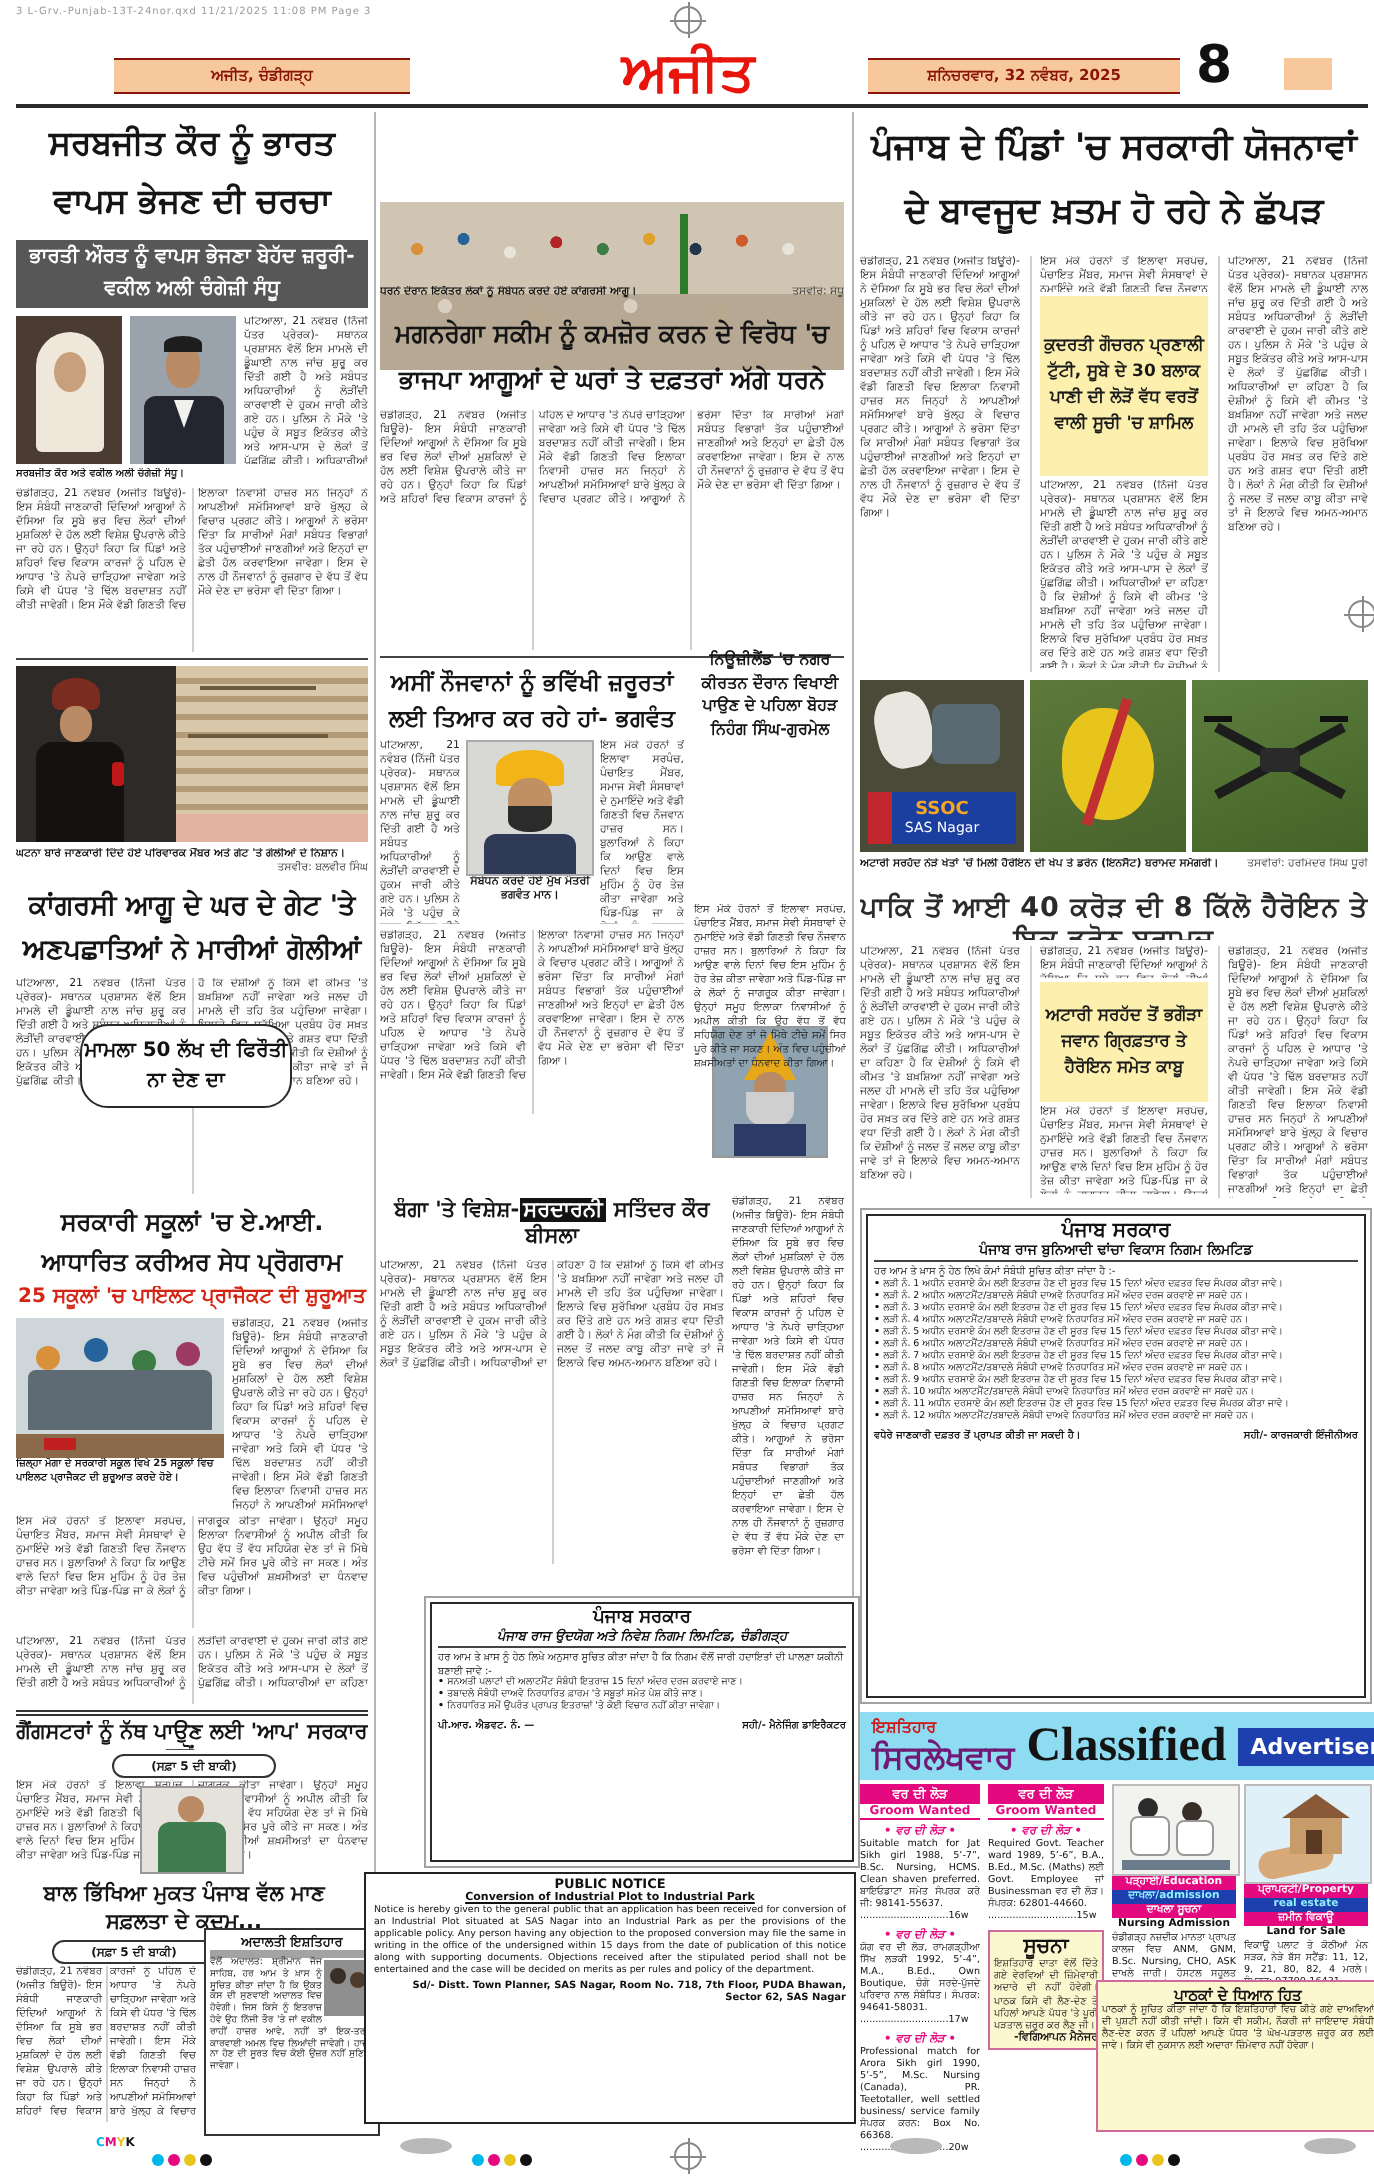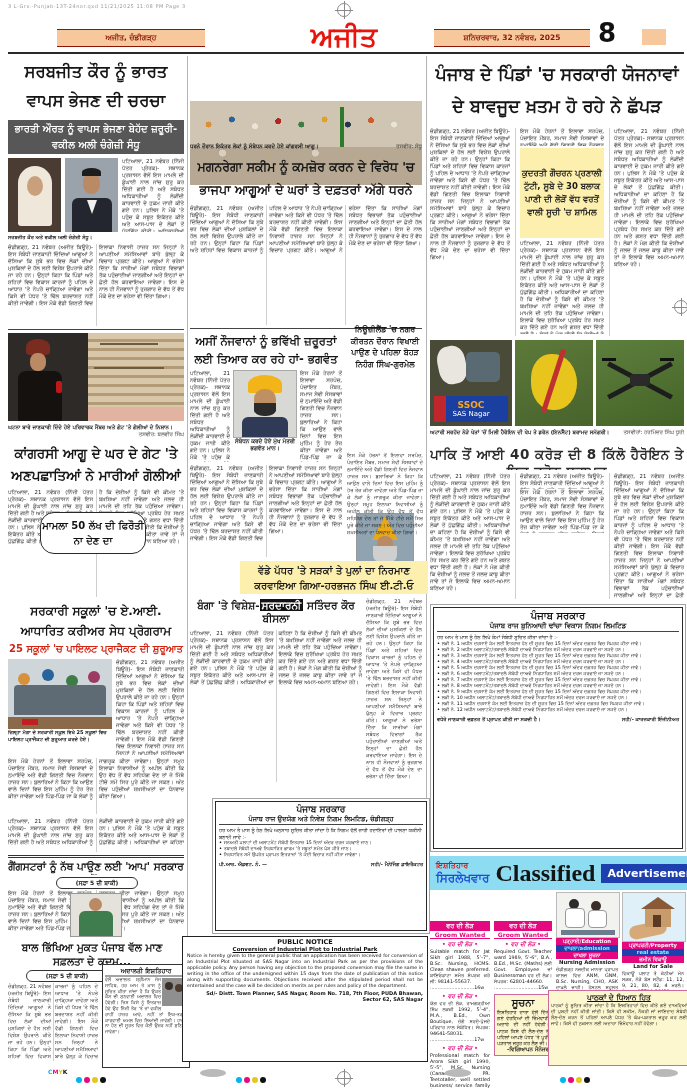--- a/index.html
+++ b/index.html
@@ -43,25 +43,25 @@
   .nbox{border:1px solid #a3a3a3;box-shadow:inset 0 0 0 2px #fff,inset 0 0 0 3px #2a2a2a;background:#fff;padding:5px 6px;}
   .ntitle{font-size:10px;font-weight:900;text-align:center;}
   .nsub{font-size:7px;font-weight:bold;text-align:center;border-bottom:1px solid #444;padding-bottom:1px;margin-bottom:2px;}
   .nintro{font-size:5px;line-height:6.5px;}
   .nitem{font-size:4.7px;line-height:6px;text-align:justify;}
   .nitem::before{content:"• ";font-weight:bold;}
   .nfoot{display:flex;justify-content:space-between;font-size:5px;font-weight:bold;margin-top:3px;}
   .dtcp-head{background:#2a2a2a;color:#fff;font-size:7px;font-weight:bold;text-align:center;line-height:9px;padding:2px;}
   
   .cl-banner{background:#8edcf2;display:flex;align-items:center;gap:6px;padding:0 6px;}
-  .cl-pa-main{font-size:12px;font-weight:900;color:#1d4ed8;}
+  .cl-pa-main{font-size:16px;font-weight:900;color:#701a75;}
   .cl-pa-top{font-size:8px;font-weight:bold;color:#d01616;}
   .cl-eng{font-size:24px;font-weight:bold;color:#141414;font-family:"Liberation Serif","DejaVu Serif",serif;}
   .cl-adv{background:#1e3fae;color:#fff;font-size:11px;font-weight:bold;padding:3px 6px;}
-  .cl-colhead{background:#e5097f;color:#fff;font-size:6.5px;font-weight:bold;text-align:center;padding:1px 0;margin-top:29px;}
+  .cl-colhead{background:#e5097f;color:#fff;font-size:6.5px;font-weight:bold;text-align:center;padding:1px 0;}
   .cl-colhead2{color:#e5097f;font-size:6px;font-weight:bold;text-align:center;border-bottom:1px solid #e5097f;}
   .ad-script{color:#e5097f;font-size:5.8px;font-weight:bold;font-style:italic;text-align:center;margin-top:2px;}
   .ad-text{font-size:4.8px;line-height:6px;text-align:justify;white-space:pre-line;margin-top:1px;}
   .yellow-note{background:#fdf7d0;border:1px solid #d06a9a;}
   .lbl{font-size:5.3px;font-weight:bold;text-align:center;line-height:7px;}
   .lbl-mag{background:#e5097f;color:#fff;}
   .lbl-blue{background:#1e3fae;color:#8ff0ff;}
   .lbl-blk{color:#111;}
   
   .reg{width:12px;height:12px;border:1px solid #8a8a8a;border-radius:50%;position:absolute;}
@@ -172,21 +172,21 @@
     <div class="shape" style="left:8px;top:17px;width:34px;height:25px;background:#3f7d4e;border-radius:6px 6px 0 0;"></div>
   </div>
 
   <div class="abs hl ctr clip" style="left:8px;top:940px;width:168px;height:28px;font-size:10.5px;line-height:14px;">ਬਾਲ ਭਿੱਖਿਆ ਮੁਕਤ ਪੰਜਾਬ ਵੱਲ ਮਾਣ ਸਫ਼ਲਤਾ ਦੇ ਕਦਮ...</div>
   <div class="abs pill" style="left:26px;top:970px;width:80px;height:10px;">
       <span>(ਸਫ਼ਾ 5 ਦੀ ਬਾਕੀ)</span>
     </div>
   <div class="abs bodytxt jst c2 clip" style="left:8px;top:983px;width:90px;height:78px;column-gap:4px;font-size:5.1px;">ਚੰਡੀਗੜ੍ਹ, 21 ਨਵੰਬਰ (ਅਜੀਤ ਬਿਊਰੋ)- ਇਸ ਸੰਬੰਧੀ ਜਾਣਕਾਰੀ ਦਿੰਦਿਆਂ ਆਗੂਆਂ ਨੇ ਦੱਸਿਆ ਕਿ ਸੂਬੇ ਭਰ ਵਿਚ ਲੋਕਾਂ ਦੀਆਂ ਮੁਸ਼ਕਿਲਾਂ ਦੇ ਹੱਲ ਲਈ ਵਿਸ਼ੇਸ਼ ਉਪਰਾਲੇ ਕੀਤੇ ਜਾ ਰਹੇ ਹਨ। ਉਨ੍ਹਾਂ ਕਿਹਾ ਕਿ ਪਿੰਡਾਂ ਅਤੇ ਸ਼ਹਿਰਾਂ ਵਿਚ ਵਿਕਾਸ ਕਾਰਜਾਂ ਨੂੰ ਪਹਿਲ ਦੇ ਆਧਾਰ 'ਤੇ ਨੇਪਰੇ ਚਾੜ੍ਹਿਆ ਜਾਵੇਗਾ ਅਤੇ ਕਿਸੇ ਵੀ ਪੱਧਰ 'ਤੇ ਢਿੱਲ ਬਰਦਾਸ਼ਤ ਨਹੀਂ ਕੀਤੀ ਜਾਵੇਗੀ। ਇਸ ਮੌਕੇ ਵੱਡੀ ਗਿਣਤੀ ਵਿਚ ਇਲਾਕਾ ਨਿਵਾਸੀ ਹਾਜ਼ਰ ਸਨ ਜਿਨ੍ਹਾਂ ਨੇ ਆਪਣੀਆਂ ਸਮੱਸਿਆਵਾਂ ਬਾਰੇ ਖੁੱਲ੍ਹ ਕੇ ਵਿਚਾਰ ਪ੍ਰਗਟ ਕੀਤੇ। ਆਗੂਆਂ ਨੇ ਭਰੋਸਾ ਦਿੱਤਾ ਕਿ ਸਾਰੀਆਂ ਮੰਗਾਂ ਸਬੰਧਤ ਵਿਭਾਗਾਂ ਤੱਕ ਪਹੁੰਚਾਈਆਂ ਜਾਣਗੀਆਂ ਅਤੇ ਇਨ੍ਹਾਂ ਦਾ ਛੇਤੀ ਹੱਲ ਕਰਵਾਇਆ ਜਾਵੇਗਾ। ਇਸ ਦੇ ਨਾਲ ਹੀ ਨੌਜਵਾਨਾਂ ਨੂੰ ਰੁਜ਼ਗਾਰ ਦੇ ਵੱਧ ਤੋਂ ਵੱਧ ਮੌਕੇ ਦੇਣ ਦਾ ਭਰੋਸਾ ਵੀ ਦਿੱਤਾ ਗਿਆ।</div>
 
   <div class="abs" style="left:102px;top:964px;width:82px;height:98px;border:1px solid #333;padding:2px;background:#fff;">
-    <div class="b ctr" style="font-size:6.5px;border-bottom:2px solid #a3a3a3;">ਅਦਾਲਤੀ ਇਸ਼ਤਿਹਾਰ</div>
+    <div class="b ctr" style="font-size:6.5px;border-bottom:4px solid #a3a3a3;">ਅਦਾਲਤੀ ਇਸ਼ਤਿਹਾਰ</div>
     <div class="ph" style="float:right;width:24px;height:28px;background:#8f8f8f;margin:1px;">
       <div class="shape" style="left:3px;top:4px;width:8px;height:8px;border-radius:50%;background:#3a2f28;"></div>
       <div class="shape" style="left:13px;top:6px;width:8px;height:8px;border-radius:50%;background:#4d3b2d;"></div>
     </div>
     <div class="jst" style="font-size:4.6px;line-height:5.8px;">ਵੱਲੋਂ ਅਦਾਲਤ: ਸ਼੍ਰੀਮਾਨ ਜੱਜ ਸਾਹਿਬ, ਹਰ ਆਮ ਤੇ ਖ਼ਾਸ ਨੂੰ ਸੂਚਿਤ ਕੀਤਾ ਜਾਂਦਾ ਹੈ ਕਿ ਉਕਤ ਕੇਸ ਦੀ ਸੁਣਵਾਈ ਅਦਾਲਤ ਵਿਚ ਹੋਵੇਗੀ। ਜਿਸ ਕਿਸੇ ਨੂੰ ਇਤਰਾਜ਼ ਹੋਵੇ ਉਹ ਨਿੱਜੀ ਤੌਰ 'ਤੇ ਜਾਂ ਵਕੀਲ ਰਾਹੀਂ ਹਾਜ਼ਰ ਆਵੇ, ਨਹੀਂ ਤਾਂ ਇਕ-ਤਰਫ਼ਾ ਕਾਰਵਾਈ ਅਮਲ ਵਿਚ ਲਿਆਂਦੀ ਜਾਵੇਗੀ। ਹਾਜ਼ਰ ਨਾ ਹੋਣ ਦੀ ਸੂਰਤ ਵਿਚ ਕੋਈ ਉਜ਼ਰ ਨਹੀਂ ਸੁਣਿਆ ਜਾਵੇਗਾ।</div>
   </div>
 
   <div class="abs ph" style="left:190px;top:57px;width:232px;height:84px;background:
       radial-gradient(6px 6px at 8% 28%, #d9903a 48%, transparent 52%),
       radial-gradient(6px 6px at 18% 22%, #27649c 48%, transparent 52%),
@@ -230,38 +230,35 @@
 
   <div class="abs hl ctr clip" style="left:347px;top:324px;width:76px;height:58px;font-size:8px;line-height:11.5px;">ਨਿਊਜ਼ੀਲੈਂਡ 'ਚ ਨਗਰ ਕੀਰਤਨ ਦੌਰਾਨ ਵਿਖਾਈ ਪਾਉਣ ਦੇ ਪਹਿਲਾ ਬੋਹੜ ਨਿਹੰਗ ਸਿੰਘ-ਗੁਰਮੇਲ</div>
   <div class="abs ph" style="left:356px;top:385px;width:56px;height:64px;background:#8fa3b0;border:1px solid #999;">
     <div class="shape" style="left:15px;top:2px;width:26px;height:24px;background:#e8a817;clip-path:polygon(50% 0,100% 100%,0 100%);"></div>
     <div class="shape" style="left:20px;top:22px;width:16px;height:16px;border-radius:45%;background:#b98a63;"></div>
     <div class="shape" style="left:16px;top:32px;width:24px;height:18px;border-radius:0 0 50% 50%;background:#cfcfcf;"></div>
     <div class="shape" style="left:10px;top:48px;width:36px;height:16px;background:#2c3b66;"></div>
   </div>
   <div class="abs bodytxt jst clip" style="left:347px;top:452px;width:76px;height:105px;font-size:5.1px;">ਇਸ ਮੌਕੇ ਹੋਰਨਾਂ ਤੋਂ ਇਲਾਵਾ ਸਰਪੰਚ, ਪੰਚਾਇਤ ਮੈਂਬਰ, ਸਮਾਜ ਸੇਵੀ ਸੰਸਥਾਵਾਂ ਦੇ ਨੁਮਾਇੰਦੇ ਅਤੇ ਵੱਡੀ ਗਿਣਤੀ ਵਿਚ ਨੌਜਵਾਨ ਹਾਜ਼ਰ ਸਨ। ਬੁਲਾਰਿਆਂ ਨੇ ਕਿਹਾ ਕਿ ਆਉਣ ਵਾਲੇ ਦਿਨਾਂ ਵਿਚ ਇਸ ਮੁਹਿੰਮ ਨੂੰ ਹੋਰ ਤੇਜ਼ ਕੀਤਾ ਜਾਵੇਗਾ ਅਤੇ ਪਿੰਡ-ਪਿੰਡ ਜਾ ਕੇ ਲੋਕਾਂ ਨੂੰ ਜਾਗਰੂਕ ਕੀਤਾ ਜਾਵੇਗਾ। ਉਨ੍ਹਾਂ ਸਮੂਹ ਇਲਾਕਾ ਨਿਵਾਸੀਆਂ ਨੂੰ ਅਪੀਲ ਕੀਤੀ ਕਿ ਉਹ ਵੱਧ ਤੋਂ ਵੱਧ ਸਹਿਯੋਗ ਦੇਣ ਤਾਂ ਜੋ ਮਿੱਥੇ ਟੀਚੇ ਸਮੇਂ ਸਿਰ ਪੂਰੇ ਕੀਤੇ ਜਾ ਸਕਣ। ਅੰਤ ਵਿਚ ਪਹੁੰਚੀਆਂ ਸ਼ਖ਼ਸੀਅਤਾਂ ਦਾ ਧੰਨਵਾਦ ਕੀਤਾ ਗਿਆ।</div>
 
-  <div class="abs ybox ctr clip" style="left:240px;top:561px;width:182px;height:33px;font-size:10px;line-height:15px;padding:0 3px;">
-      <span>ਵੱਡੇ ਪੱਧਰ 'ਤੇ ਸੜਕਾਂ ਤੇ ਪੁਲਾਂ ਦਾ ਨਿਰਮਾਣ ਕਰਵਾਇਆ ਗਿਆ-ਹਰਭਜਨ ਸਿੰਘ ਈ.ਟੀ.ਓ</span>
-    </div>
   <div class="abs bodytxt jst clip" style="left:366px;top:598px;width:56px;height:186px;font-size:5.1px;">ਚੰਡੀਗੜ੍ਹ, 21 ਨਵੰਬਰ (ਅਜੀਤ ਬਿਊਰੋ)- ਇਸ ਸੰਬੰਧੀ ਜਾਣਕਾਰੀ ਦਿੰਦਿਆਂ ਆਗੂਆਂ ਨੇ ਦੱਸਿਆ ਕਿ ਸੂਬੇ ਭਰ ਵਿਚ ਲੋਕਾਂ ਦੀਆਂ ਮੁਸ਼ਕਿਲਾਂ ਦੇ ਹੱਲ ਲਈ ਵਿਸ਼ੇਸ਼ ਉਪਰਾਲੇ ਕੀਤੇ ਜਾ ਰਹੇ ਹਨ। ਉਨ੍ਹਾਂ ਕਿਹਾ ਕਿ ਪਿੰਡਾਂ ਅਤੇ ਸ਼ਹਿਰਾਂ ਵਿਚ ਵਿਕਾਸ ਕਾਰਜਾਂ ਨੂੰ ਪਹਿਲ ਦੇ ਆਧਾਰ 'ਤੇ ਨੇਪਰੇ ਚਾੜ੍ਹਿਆ ਜਾਵੇਗਾ ਅਤੇ ਕਿਸੇ ਵੀ ਪੱਧਰ 'ਤੇ ਢਿੱਲ ਬਰਦਾਸ਼ਤ ਨਹੀਂ ਕੀਤੀ ਜਾਵੇਗੀ। ਇਸ ਮੌਕੇ ਵੱਡੀ ਗਿਣਤੀ ਵਿਚ ਇਲਾਕਾ ਨਿਵਾਸੀ ਹਾਜ਼ਰ ਸਨ ਜਿਨ੍ਹਾਂ ਨੇ ਆਪਣੀਆਂ ਸਮੱਸਿਆਵਾਂ ਬਾਰੇ ਖੁੱਲ੍ਹ ਕੇ ਵਿਚਾਰ ਪ੍ਰਗਟ ਕੀਤੇ। ਆਗੂਆਂ ਨੇ ਭਰੋਸਾ ਦਿੱਤਾ ਕਿ ਸਾਰੀਆਂ ਮੰਗਾਂ ਸਬੰਧਤ ਵਿਭਾਗਾਂ ਤੱਕ ਪਹੁੰਚਾਈਆਂ ਜਾਣਗੀਆਂ ਅਤੇ ਇਨ੍ਹਾਂ ਦਾ ਛੇਤੀ ਹੱਲ ਕਰਵਾਇਆ ਜਾਵੇਗਾ। ਇਸ ਦੇ ਨਾਲ ਹੀ ਨੌਜਵਾਨਾਂ ਨੂੰ ਰੁਜ਼ਗਾਰ ਦੇ ਵੱਧ ਤੋਂ ਵੱਧ ਮੌਕੇ ਦੇਣ ਦਾ ਭਰੋਸਾ ਵੀ ਦਿੱਤਾ ਗਿਆ।</div>
 
   <div class="abs hl ctr clip hl-bang" style="left:190px;top:599px;width:172px;height:28px;font-size:10.5px;line-height:13px;">
     <span>ਬੰਗਾ 'ਤੇ ਵਿਸ਼ੇਸ਼-</span><span class="hlt">ਸਰਦਾਰਨੀ</span><span> ਸਤਿੰਦਰ ਕੌਰ ਬੀਸਲਾ</span>
   </div>
   <div class="abs bodytxt jst c2 clip" style="left:190px;top:630px;width:172px;height:152px;column-gap:5px;">ਪਟਿਆਲਾ, 21 ਨਵੰਬਰ (ਨਿੱਜੀ ਪੱਤਰ ਪ੍ਰੇਰਕ)- ਸਥਾਨਕ ਪ੍ਰਸ਼ਾਸਨ ਵੱਲੋਂ ਇਸ ਮਾਮਲੇ ਦੀ ਡੂੰਘਾਈ ਨਾਲ ਜਾਂਚ ਸ਼ੁਰੂ ਕਰ ਦਿੱਤੀ ਗਈ ਹੈ ਅਤੇ ਸਬੰਧਤ ਅਧਿਕਾਰੀਆਂ ਨੂੰ ਲੋ‌ੜੀਂਦੀ ਕਾਰਵਾਈ ਦੇ ਹੁਕਮ ਜਾਰੀ ਕੀਤੇ ਗਏ ਹਨ। ਪੁਲਿਸ ਨੇ ਮੌਕੇ 'ਤੇ ਪਹੁੰਚ ਕੇ ਸਬੂਤ ਇਕੱਤਰ ਕੀਤੇ ਅਤੇ ਆਸ-ਪਾਸ ਦੇ ਲੋਕਾਂ ਤੋਂ ਪੁੱਛਗਿੱਛ ਕੀਤੀ। ਅਧਿਕਾਰੀਆਂ ਦਾ ਕਹਿਣਾ ਹੈ ਕਿ ਦੋਸ਼ੀਆਂ ਨੂੰ ਕਿਸੇ ਵੀ ਕੀਮਤ 'ਤੇ ਬਖ਼ਸ਼ਿਆ ਨਹੀਂ ਜਾਵੇਗਾ ਅਤੇ ਜਲਦ ਹੀ ਮਾਮਲੇ ਦੀ ਤਹਿ ਤੱਕ ਪਹੁੰਚਿਆ ਜਾਵੇਗਾ। ਇਲਾਕੇ ਵਿਚ ਸੁਰੱਖਿਆ ਪ੍ਰਬੰਧ ਹੋਰ ਸਖ਼ਤ ਕਰ ਦਿੱਤੇ ਗਏ ਹਨ ਅਤੇ ਗਸ਼ਤ ਵਧਾ ਦਿੱਤੀ ਗਈ ਹੈ। ਲੋਕਾਂ ਨੇ ਮੰਗ ਕੀਤੀ ਕਿ ਦੋਸ਼ੀਆਂ ਨੂੰ ਜਲਦ ਤੋਂ ਜਲਦ ਕਾਬੂ ਕੀਤਾ ਜਾਵੇ ਤਾਂ ਜੋ ਇਲਾਕੇ ਵਿਚ ਅਮਨ-ਅਮਾਨ ਬਣਿਆ ਰਹੇ।</div>
   <div class="abs ph" style="left:246px;top:640px;width:56px;height:76px;background:#7a7f55;border:1px solid #999;">
     <div class="shape" style="left:8px;top:4px;width:40px;height:58px;border-radius:20px 20px 0 0;background:linear-gradient(180deg,#1f7a2e,#145c22);"></div>
     <div class="shape" style="left:19px;top:14px;width:18px;height:22px;border-radius:45%;background:#c09063;"></div>
     <div class="shape" style="left:4px;top:56px;width:48px;height:20px;background:#b1202a;"></div>
   </div>
 
   <div class="abs nbox" style="left:212px;top:798px;width:204px;height:124px;">
     <div class="ntitle" style="font-size:9px;">ਪੰਜਾਬ ਸਰਕਾਰ</div>
-    <div class="nsub" style="font-size:6.5px;">ਪੰਜਾਬ ਰਾਜ ਉਦਯੋਗ ਅਤੇ ਨਿਵੇਸ਼ ਨਿਗਮ ਲਿਮਟਿਡ, ਚੰਡੀਗੜ੍ਹ</div>
+    <div class="nsub" style="font-size:6.5px;font-style:italic;">ਪੰਜਾਬ ਰਾਜ ਉਦਯੋਗ ਅਤੇ ਨਿਵੇਸ਼ ਨਿਗਮ ਲਿਮਟਿਡ, ਚੰਡੀਗੜ੍ਹ</div>
     <div class="nintro">ਹਰ ਆਮ ਤੇ ਖ਼ਾਸ ਨੂੰ ਹੇਠ ਲਿਖੇ ਅਨੁਸਾਰ ਸੂਚਿਤ ਕੀਤਾ ਜਾਂਦਾ ਹੈ ਕਿ ਨਿਗਮ ਵੱਲੋਂ ਜਾਰੀ ਹਦਾਇਤਾਂ ਦੀ ਪਾਲਣਾ ਯਕੀਨੀ ਬਣਾਈ ਜਾਵੇ :-</div>
     <div>
         <div class="nitem">ਸਨਅਤੀ ਪਲਾਟਾਂ ਦੀ ਅਲਾਟਮੈਂਟ ਸੰਬੰਧੀ ਇਤਰਾਜ਼ 15 ਦਿਨਾਂ ਅੰਦਰ ਦਰਜ ਕਰਵਾਏ ਜਾਣ।</div>
         <div class="nitem">ਤਬਾਦਲੇ ਸੰਬੰਧੀ ਦਾਅਵੇ ਨਿਰਧਾਰਿਤ ਫ਼ਾਰਮ 'ਤੇ ਸਬੂਤਾਂ ਸਮੇਤ ਪੇਸ਼ ਕੀਤੇ ਜਾਣ।</div>
         <div class="nitem">ਨਿਰਧਾਰਿਤ ਸਮੇਂ ਉਪਰੰਤ ਪ੍ਰਾਪਤ ਇਤਰਾਜ਼ਾਂ 'ਤੇ ਕੋਈ ਵਿਚਾਰ ਨਹੀਂ ਕੀਤਾ ਜਾਵੇਗਾ।</div>
       </div>
     <div class="nfoot">
       <span>ਪੀ.ਆਰ. ਐਡਵਟ. ਨੰ. —</span>
       <span>ਸਹੀ/- ਮੈਨੇਜਿੰਗ ਡਾਇਰੈਕਟਰ</span>
     </div>
@@ -310,20 +307,23 @@
   </div>
   <div class="abs cap clip" style="left:430px;top:429px;width:254px;height:15px;">
     <span>ਅਟਾਰੀ ਸਰਹੱਦ ਨੇੜੇ ਖੇਤਾਂ 'ਚੋਂ ਮਿਲੀ ਹੈਰੋਇਨ ਦੀ ਖੇਪ ਤੇ ਡਰੋਨ (ਇਨਸੈੱਟ) ਬਰਾਮਦ ਸਮੱਗਰੀ।</span>
     <span class="credit">ਤਸਵੀਰਾਂ: ਹਰਮਿੰਦਰ ਸਿੰਘ ਧੂਰੀ</span>
   </div>
   <div class="abs hl hl-outline ctr clip" style="left:430px;top:446px;width:254px;height:24px;font-size:13.5px;">ਪਾਕਿ ਤੋਂ ਆਈ 40 ਕਰੋੜ ਦੀ 8 ਕਿੱਲੋ ਹੈਰੋਇਨ ਤੇ ਇਕ ਡਰੋਨ ਬਰਾਮਦ</div>
   <div class="abs flexrow" style="left:430px;top:473px;width:254px;height:126px;gap:5px;">
     <div class="bodytxt jst clip" style="width:80px;">ਪਟਿਆਲਾ, 21 ਨਵੰਬਰ (ਨਿੱਜੀ ਪੱਤਰ ਪ੍ਰੇਰਕ)- ਸਥਾਨਕ ਪ੍ਰਸ਼ਾਸਨ ਵੱਲੋਂ ਇਸ ਮਾਮਲੇ ਦੀ ਡੂੰਘਾਈ ਨਾਲ ਜਾਂਚ ਸ਼ੁਰੂ ਕਰ ਦਿੱਤੀ ਗਈ ਹੈ ਅਤੇ ਸਬੰਧਤ ਅਧਿਕਾਰੀਆਂ ਨੂੰ ਲੋ‌ੜੀਂਦੀ ਕਾਰਵਾਈ ਦੇ ਹੁਕਮ ਜਾਰੀ ਕੀਤੇ ਗਏ ਹਨ। ਪੁਲਿਸ ਨੇ ਮੌਕੇ 'ਤੇ ਪਹੁੰਚ ਕੇ ਸਬੂਤ ਇਕੱਤਰ ਕੀਤੇ ਅਤੇ ਆਸ-ਪਾਸ ਦੇ ਲੋਕਾਂ ਤੋਂ ਪੁੱਛਗਿੱਛ ਕੀਤੀ। ਅਧਿਕਾਰੀਆਂ ਦਾ ਕਹਿਣਾ ਹੈ ਕਿ ਦੋਸ਼ੀਆਂ ਨੂੰ ਕਿਸੇ ਵੀ ਕੀਮਤ 'ਤੇ ਬਖ਼ਸ਼ਿਆ ਨਹੀਂ ਜਾਵੇਗਾ ਅਤੇ ਜਲਦ ਹੀ ਮਾਮਲੇ ਦੀ ਤਹਿ ਤੱਕ ਪਹੁੰਚਿਆ ਜਾਵੇਗਾ। ਇਲਾਕੇ ਵਿਚ ਸੁਰੱਖਿਆ ਪ੍ਰਬੰਧ ਹੋਰ ਸਖ਼ਤ ਕਰ ਦਿੱਤੇ ਗਏ ਹਨ ਅਤੇ ਗਸ਼ਤ ਵਧਾ ਦਿੱਤੀ ਗਈ ਹੈ। ਲੋਕਾਂ ਨੇ ਮੰਗ ਕੀਤੀ ਕਿ ਦੋਸ਼ੀਆਂ ਨੂੰ ਜਲਦ ਤੋਂ ਜਲਦ ਕਾਬੂ ਕੀਤਾ ਜਾਵੇ ਤਾਂ ਜੋ ਇਲਾਕੇ ਵਿਚ ਅਮਨ-ਅਮਾਨ ਬਣਿਆ ਰਹੇ।</div>
     <div class="colsep clip" style="width:84px;padding-left:4px;">
       <div class="bodytxt jst clip" style="height:16px;">ਚੰਡੀਗੜ੍ਹ, 21 ਨਵੰਬਰ (ਅਜੀਤ ਬਿਊਰੋ)- ਇਸ ਸੰਬੰਧੀ ਜਾਣਕਾਰੀ ਦਿੰਦਿਆਂ ਆਗੂਆਂ ਨੇ ਦੱਸਿਆ ਕਿ ਸੂਬੇ ਭਰ ਵਿਚ ਲੋਕਾਂ ਦੀਆਂ ਮੁਸ਼ਕਿਲਾਂ ਦੇ ਹੱਲ ਲਈ ਵਿਸ਼ੇਸ਼ ਉਪਰਾਲੇ ਕੀਤੇ ਜਾ ਰਹੇ ਹਨ। ਉਨ੍ਹਾਂ ਕਿਹਾ ਕਿ ਪਿੰਡਾਂ ਅਤੇ ਸ਼ਹਿਰਾਂ ਵਿਚ ਵਿਕਾਸ ਕਾਰਜਾਂ ਨੂੰ ਪਹਿਲ ਦੇ ਆਧਾਰ 'ਤੇ ਨੇਪਰੇ ਚਾੜ੍ਹਿਆ ਜਾਵੇਗਾ ਅਤੇ ਕਿਸੇ ਵੀ ਪੱਧਰ 'ਤੇ ਢਿੱਲ ਬਰਦਾਸ਼ਤ ਨਹੀਂ ਕੀਤੀ ਜਾਵੇਗੀ। ਇਸ ਮੌਕੇ ਵੱਡੀ ਗਿਣਤੀ ਵਿਚ ਇਲਾਕਾ ਨਿਵਾਸੀ ਹਾਜ਼ਰ ਸਨ ਜਿਨ੍ਹਾਂ ਨੇ ਆਪਣੀਆਂ ਸਮੱਸਿਆਵਾਂ ਬਾਰੇ ਖੁੱਲ੍ਹ ਕੇ ਵਿਚਾਰ ਪ੍ਰਗਟ ਕੀਤੇ। ਆਗੂਆਂ ਨੇ ਭਰੋਸਾ ਦਿੱਤਾ ਕਿ ਸਾਰੀਆਂ ਮੰਗਾਂ ਸਬੰਧਤ ਵਿਭਾਗਾਂ ਤੱਕ ਪਹੁੰਚਾਈਆਂ ਜਾਣਗੀਆਂ ਅਤੇ ਇਨ੍ਹਾਂ ਦਾ ਛੇਤੀ ਹੱਲ ਕਰਵਾਇਆ ਜਾਵੇਗਾ। ਇਸ ਦੇ ਨਾਲ ਹੀ ਨੌਜਵਾਨਾਂ ਨੂੰ ਰੁਜ਼ਗਾਰ ਦੇ ਵੱਧ ਤੋਂ ਵੱਧ ਮੌਕੇ ਦੇਣ ਦਾ ਭਰੋਸਾ ਵੀ ਦਿੱਤਾ ਗਿਆ।</div>
+      <div class="ybox ctr" style="height:56px;font-size:8.5px;line-height:13px;margin:2px 0;padding:2px;">
+          <span>ਅਟਾਰੀ ਸਰਹੱਦ ਤੋਂ ਭਗੌੜਾ ਜਵਾਨ ਗ੍ਰਿਫ਼ਤਾਰ ਤੇ ਹੈਰੋਇਨ ਸਮੇਤ ਕਾਬੂ</span>
+        </div>
       <div class="bodytxt jst clip" style="height:44px;">ਇਸ ਮੌਕੇ ਹੋਰਨਾਂ ਤੋਂ ਇਲਾਵਾ ਸਰਪੰਚ, ਪੰਚਾਇਤ ਮੈਂਬਰ, ਸਮਾਜ ਸੇਵੀ ਸੰਸਥਾਵਾਂ ਦੇ ਨੁਮਾਇੰਦੇ ਅਤੇ ਵੱਡੀ ਗਿਣਤੀ ਵਿਚ ਨੌਜਵਾਨ ਹਾਜ਼ਰ ਸਨ। ਬੁਲਾਰਿਆਂ ਨੇ ਕਿਹਾ ਕਿ ਆਉਣ ਵਾਲੇ ਦਿਨਾਂ ਵਿਚ ਇਸ ਮੁਹਿੰਮ ਨੂੰ ਹੋਰ ਤੇਜ਼ ਕੀਤਾ ਜਾਵੇਗਾ ਅਤੇ ਪਿੰਡ-ਪਿੰਡ ਜਾ ਕੇ ਲੋਕਾਂ ਨੂੰ ਜਾਗਰੂਕ ਕੀਤਾ ਜਾਵੇਗਾ। ਉਨ੍ਹਾਂ ਸਮੂਹ ਇਲਾਕਾ ਨਿਵਾਸੀਆਂ ਨੂੰ ਅਪੀਲ ਕੀਤੀ ਕਿ ਉਹ ਵੱਧ ਤੋਂ ਵੱਧ ਸਹਿਯੋਗ ਦੇਣ ਤਾਂ ਜੋ ਮਿੱਥੇ ਟੀਚੇ ਸਮੇਂ ਸਿਰ ਪੂਰੇ ਕੀਤੇ ਜਾ ਸਕਣ। ਅੰਤ ਵਿਚ ਪਹੁੰਚੀਆਂ ਸ਼ਖ਼ਸੀਅਤਾਂ ਦਾ ਧੰਨਵਾਦ ਕੀਤਾ ਗਿਆ।</div>
     </div>
     <div class="bodytxt jst colsep clip" style="flex:1;padding-left:4px;">ਚੰਡੀਗੜ੍ਹ, 21 ਨਵੰਬਰ (ਅਜੀਤ ਬਿਊਰੋ)- ਇਸ ਸੰਬੰਧੀ ਜਾਣਕਾਰੀ ਦਿੰਦਿਆਂ ਆਗੂਆਂ ਨੇ ਦੱਸਿਆ ਕਿ ਸੂਬੇ ਭਰ ਵਿਚ ਲੋਕਾਂ ਦੀਆਂ ਮੁਸ਼ਕਿਲਾਂ ਦੇ ਹੱਲ ਲਈ ਵਿਸ਼ੇਸ਼ ਉਪਰਾਲੇ ਕੀਤੇ ਜਾ ਰਹੇ ਹਨ। ਉਨ੍ਹਾਂ ਕਿਹਾ ਕਿ ਪਿੰਡਾਂ ਅਤੇ ਸ਼ਹਿਰਾਂ ਵਿਚ ਵਿਕਾਸ ਕਾਰਜਾਂ ਨੂੰ ਪਹਿਲ ਦੇ ਆਧਾਰ 'ਤੇ ਨੇਪਰੇ ਚਾੜ੍ਹਿਆ ਜਾਵੇਗਾ ਅਤੇ ਕਿਸੇ ਵੀ ਪੱਧਰ 'ਤੇ ਢਿੱਲ ਬਰਦਾਸ਼ਤ ਨਹੀਂ ਕੀਤੀ ਜਾਵੇਗੀ। ਇਸ ਮੌਕੇ ਵੱਡੀ ਗਿਣਤੀ ਵਿਚ ਇਲਾਕਾ ਨਿਵਾਸੀ ਹਾਜ਼ਰ ਸਨ ਜਿਨ੍ਹਾਂ ਨੇ ਆਪਣੀਆਂ ਸਮੱਸਿਆਵਾਂ ਬਾਰੇ ਖੁੱਲ੍ਹ ਕੇ ਵਿਚਾਰ ਪ੍ਰਗਟ ਕੀਤੇ। ਆਗੂਆਂ ਨੇ ਭਰੋਸਾ ਦਿੱਤਾ ਕਿ ਸਾਰੀਆਂ ਮੰਗਾਂ ਸਬੰਧਤ ਵਿਭਾਗਾਂ ਤੱਕ ਪਹੁੰਚਾਈਆਂ ਜਾਣਗੀਆਂ ਅਤੇ ਇਨ੍ਹਾਂ ਦਾ ਛੇਤੀ ਹੱਲ ਕਰਵਾਇਆ ਜਾਵੇਗਾ। ਇਸ ਦੇ ਨਾਲ ਹੀ ਨੌਜਵਾਨਾਂ ਨੂੰ ਰੁਜ਼ਗਾਰ ਦੇ ਵੱਧ ਤੋਂ ਵੱਧ ਮੌਕੇ ਦੇਣ ਦਾ ਭਰੋਸਾ ਵੀ ਦਿੱਤਾ ਗਿਆ।</div>
   </div>
 
   <div class="abs nbox" style="left:430px;top:604px;width:242px;height:236px;">
     <div class="ntitle">ਪੰਜਾਬ ਸਰਕਾਰ</div>
     <div class="nsub">ਪੰਜਾਬ ਰਾਜ ਬੁਨਿਆਦੀ ਢਾਂਚਾ ਵਿਕਾਸ ਨਿਗਮ ਲਿਮਟਿਡ</div>
     <div class="nintro">ਹਰ ਆਮ ਤੇ ਖ਼ਾਸ ਨੂੰ ਹੇਠ ਲਿਖੇ ਕੰਮਾਂ ਸੰਬੰਧੀ ਸੂਚਿਤ ਕੀਤਾ ਜਾਂਦਾ ਹੈ :-</div>
     <div>

